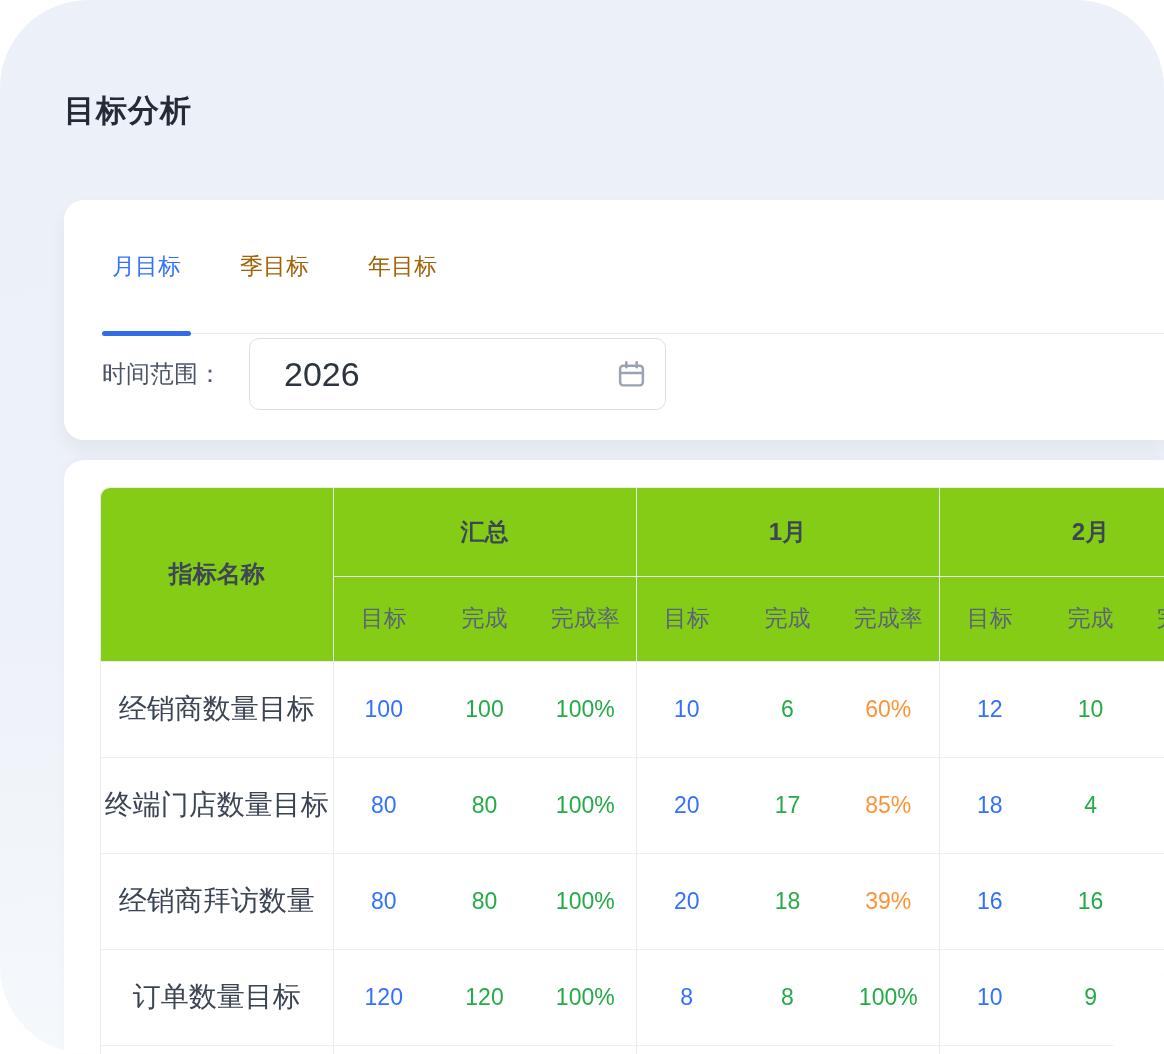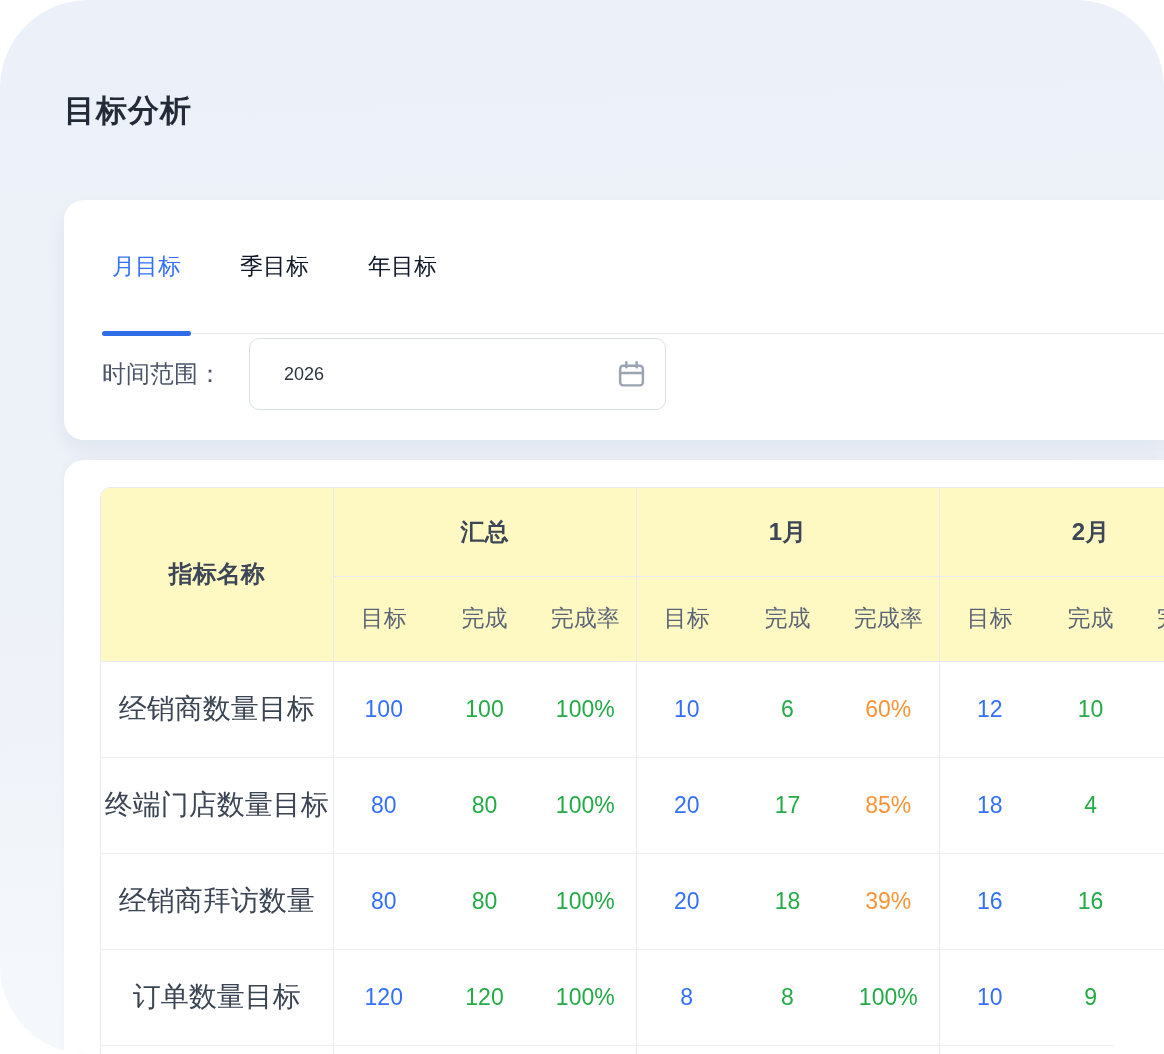--- a/index.html
+++ b/index.html
@@ -24,56 +24,56 @@
     box-shadow:0 -2px 10px rgba(38,60,110,0.03);
   }
   
   .tabs {
     position:absolute; left:38px; right:0; top:0; height:134px;
     display:flex; align-items:center; border-bottom:1px solid #e7e9ef;
   }
   .tab {
     position:relative; height:100%; display:flex; align-items:center;
     padding:0 10px; margin-right:39px; font-size:23px; font-weight:500;
-    color:#0f172a; cursor:pointer; white-space:nowrap;
+    color:#a16207; cursor:pointer; white-space:nowrap;
   }
   .tab.active { color:#3370ff; }
   .tab .indicator {
     position:absolute; left:0; right:0; bottom:-3px; height:5px;
     border-radius:3px; background:#2f6ce8;
   }
   
   .filter-row {
     position:absolute; left:38px; top:138px; height:72px;
     display:flex; align-items:center;
   }
   .filter-label { font-size:24px; color:#4c5568; margin-right:27px; }
   .date-input {
     position:relative; width:417px; height:72px;
     border:1px solid #dbdfe8; border-radius:10px; background:#fff;
     display:flex; align-items:center;
   }
   .date-input input {
     border:none; outline:none; background:transparent;
-    font-family:inherit; font-size:18px; color:#2c3440;
+    font-family:inherit; font-size:34px; color:#2c3440;
     padding-left:34px; width:330px;
   }
   .calendar-icon {
     position:absolute; right:18px; top:50%; transform:translateY(-50%);
     width:31px; height:31px; color:#9aa3b2; cursor:pointer;
   }
   
   .table-wrap {
     width:1141px; border:1px solid #e9ebf0;
     border-radius:10px 0 0 0; overflow:hidden;
   }
   table { border-collapse:collapse; width:1141px; table-layout:fixed; }
   .c-label { width:232px; } .c-num { width:101px; }
   th, td { text-align:center; padding:0; }
-  thead th { background:#fef9c3; }
+  thead th { background:#84cc16; }
   .hrow1 { height:88px; } .hrow2 { height:85px; }
   tbody tr { height:96px; }
   .corner, .group { font-size:24px; font-weight:600; color:#3d4656; }
   .corner { border-right:1px solid #e9ebf0; border-bottom:1px solid #e9ebf0; }
   .group  { border-bottom:1px solid #e9ebf0; }
   .gend   { border-right:1px solid #e9ebf0; }
   .sub    { font-size:23px; font-weight:400; color:#5b6476; border-bottom:1px solid #e9ebf0; }
   tbody td { background:#fff; border-bottom:1px solid #edeff3; font-size:23px; color:#3b4453; }
   td.label { font-size:28px; color:#3b4453; }
 </style>

